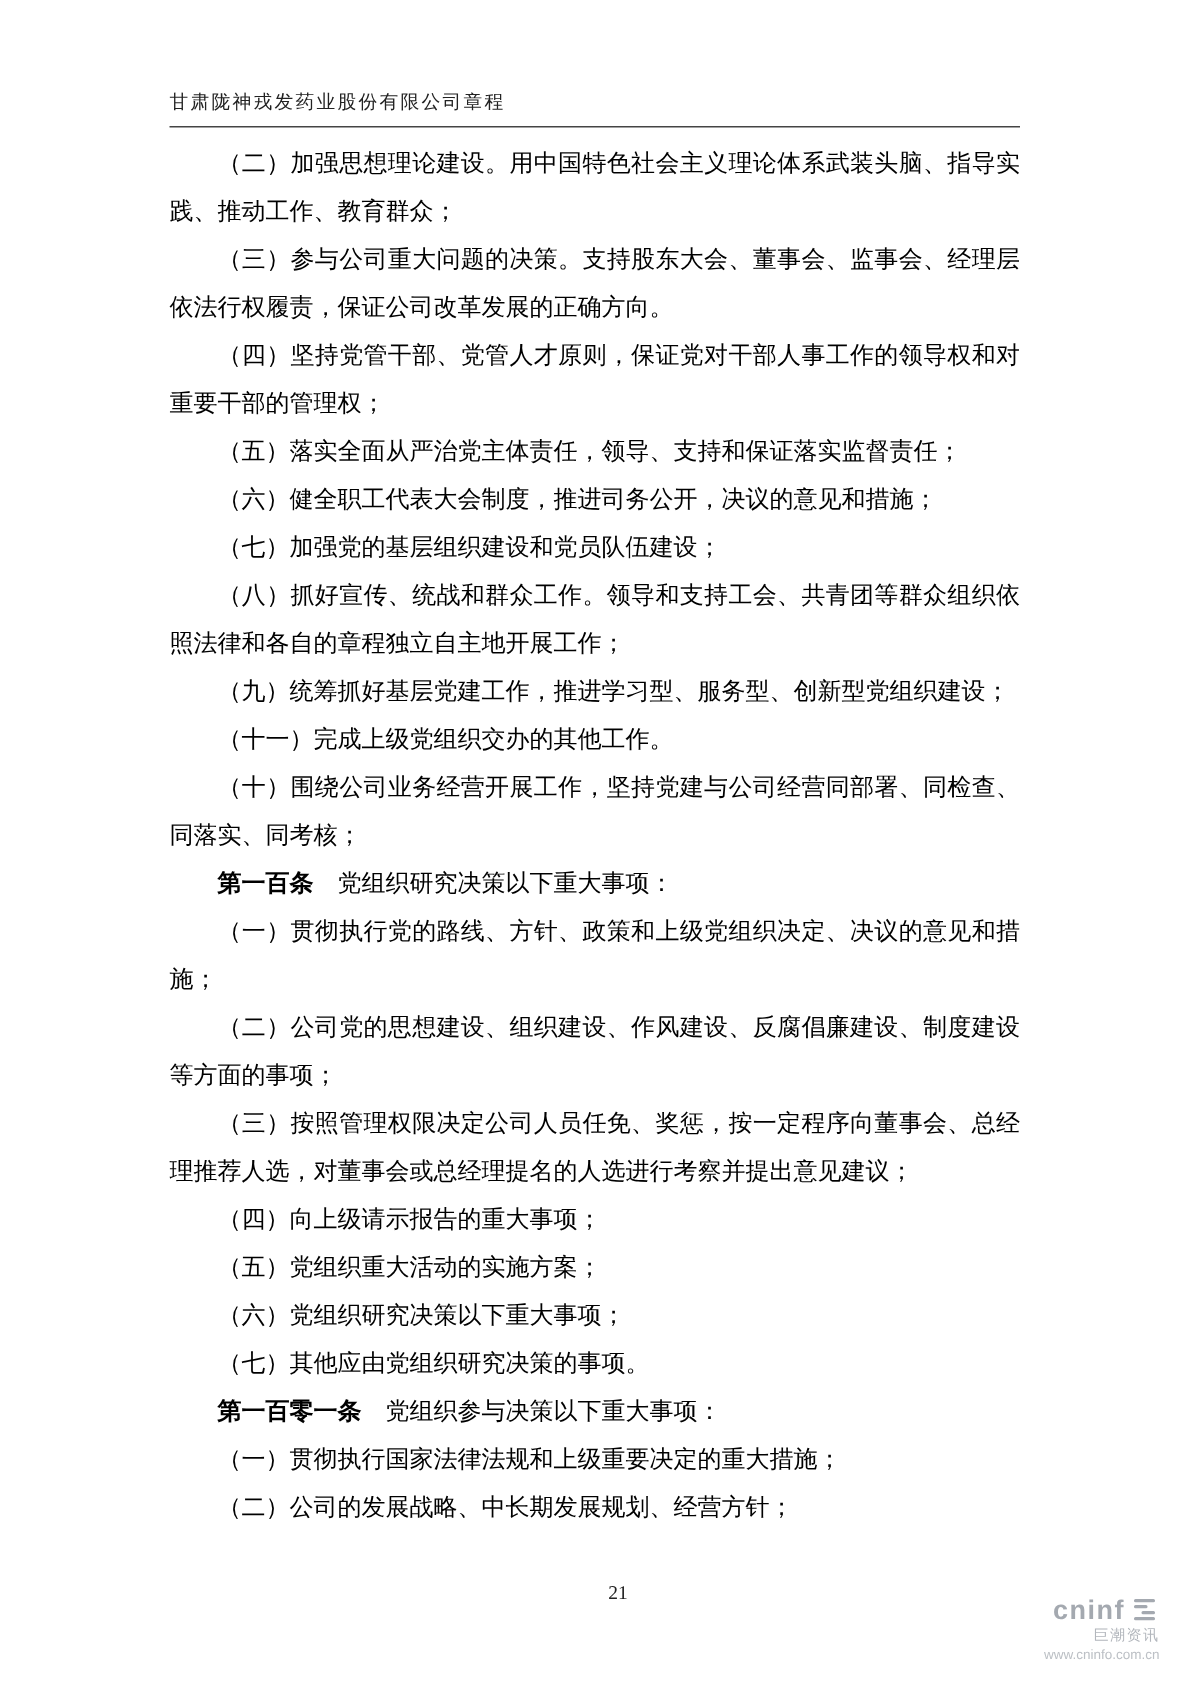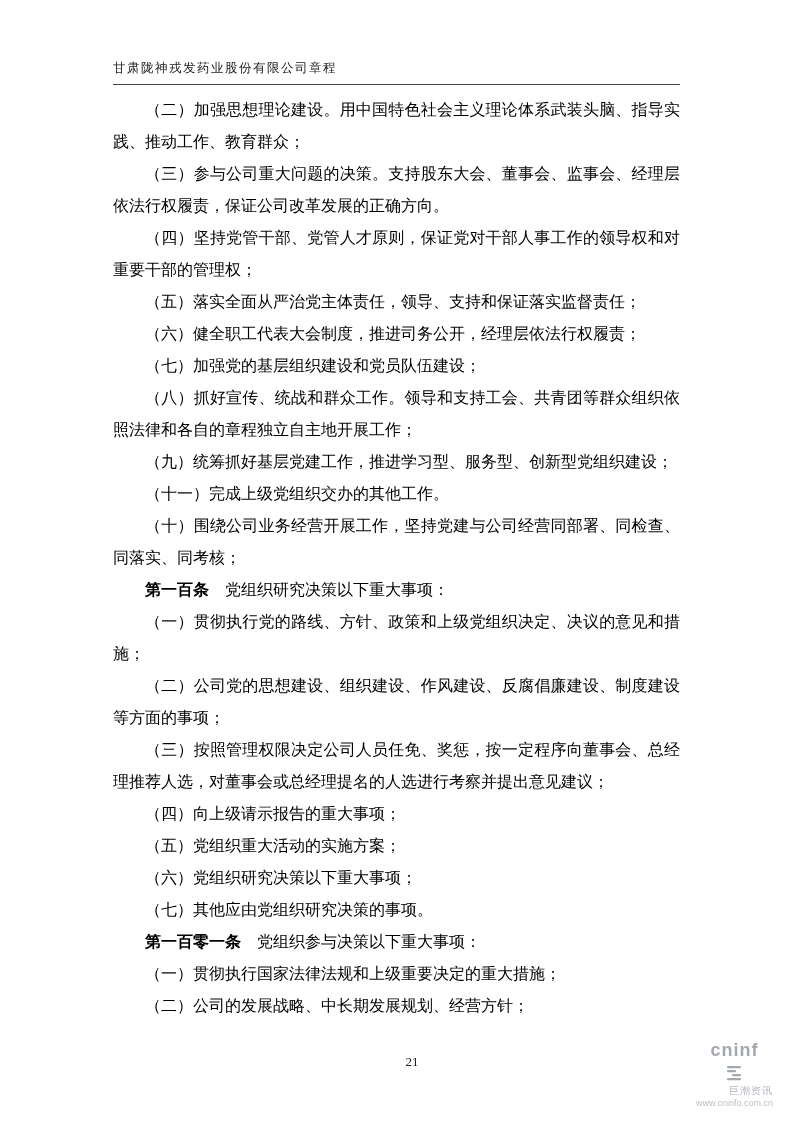--- a/index.html
+++ b/index.html
@@ -44,21 +44,21 @@
   }
 
   .watermark {
     position:absolute;
     right:20px; bottom:14px;
     text-align:right;
     font-family:"Liberation Sans","DejaVu Sans",sans-serif;
     color:#a9aeb5;
     line-height:1.15;
   }
-  .wm-brand-row { display:flex; align-items:center; justify-content:flex-end; gap:3px;flex-direction:column; }
+  .wm-brand-row { display:flex; align-items:center; justify-content:flex-end; gap:3px; }
   .wm-brand {
     font-size:18px;
     font-weight:bold;
     letter-spacing:1px;
     color:#a4a9b0;
   }
   .wm-logo { display:inline-block; }
   .wm-name { font-size:10px; color:#b2b6bc; margin-top:1px; letter-spacing:1px; }
   .wm-url  { font-size:9px;  color:#bcc0c5; margin-top:1px; }
 </style>
@@ -69,21 +69,21 @@
 
   <div class="header">
     <span>甘肃陇神戎发药业股份有限公司章程</span>
   </div>
 
   <div class="content">
       <p class="para">（二）加强思想理论建设。用中国特色社会主义理论体系武装头脑、指导实践、推动工作、教育群众；</p>
       <p class="para">（三）参与公司重大问题的决策。支持股东大会、董事会、监事会、经理层依法行权履责，保证公司改革发展的正确方向。</p>
       <p class="para">（四）坚持党管干部、党管人才原则，保证党对干部人事工作的领导权和对重要干部的管理权；</p>
       <p class="para">（五）落实全面从严治党主体责任，领导、支持和保证落实监督责任；</p>
-      <p class="para">（六）健全职工代表大会制度，推进司务公开，经理层依法行权履责；</p>
+      <p class="para">（六）健全职工代表大会制度，推进司务公开，决议的意见和措施；</p>
       <p class="para">（七）加强党的基层组织建设和党员队伍建设；</p>
       <p class="para">（八）抓好宣传、统战和群众工作。领导和支持工会、共青团等群众组织依照法律和各自的章程独立自主地开展工作；</p>
       <p class="para">（九）统筹抓好基层党建工作，推进学习型、服务型、创新型党组织建设；</p>
       <p class="para">（十一）完成上级党组织交办的其他工作。</p>
       <p class="para">（十）围绕公司业务经营开展工作，坚持党建与公司经营同部署、同检查、同落实、同考核；</p>
       <p class="para article"><b>第一百条</b><span>党组织研究决策以下重大事项：</span></p>
       <p class="para">（一）贯彻执行党的路线、方针、政策和上级党组织决定、决议的意见和措施；</p>
       <p class="para">（二）公司党的思想建设、组织建设、作风建设、反腐倡廉建设、制度建设等方面的事项；</p>
       <p class="para">（三）按照管理权限决定公司人员任免、奖惩，按一定程序向董事会、总经理推荐人选，对董事会或总经理提名的人选进行考察并提出意见建议；</p>
       <p class="para">（四）向上级请示报告的重大事项；</p>

